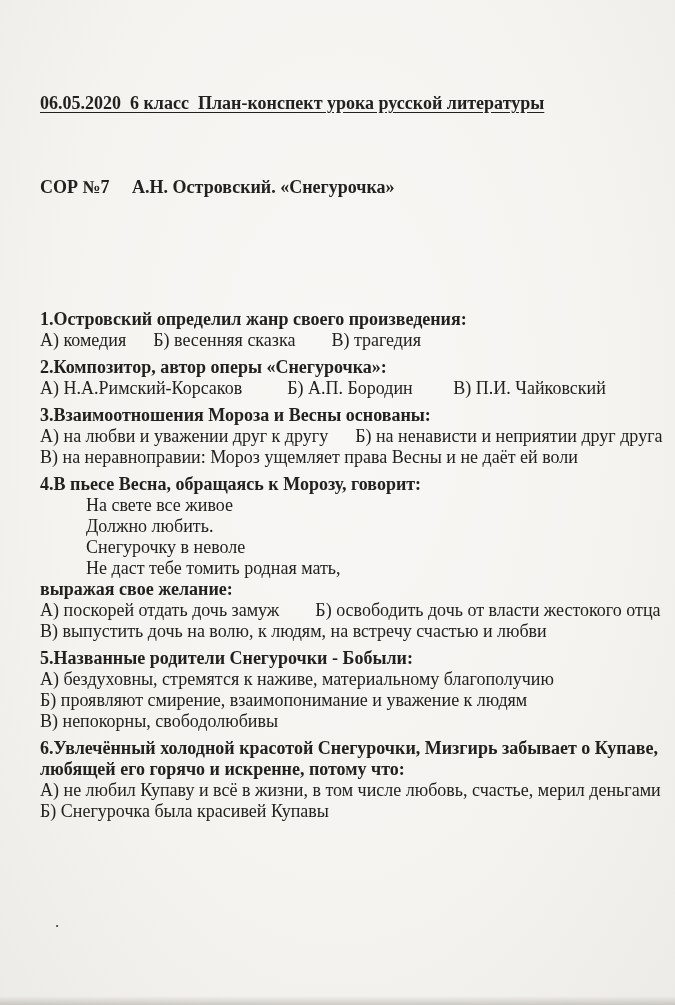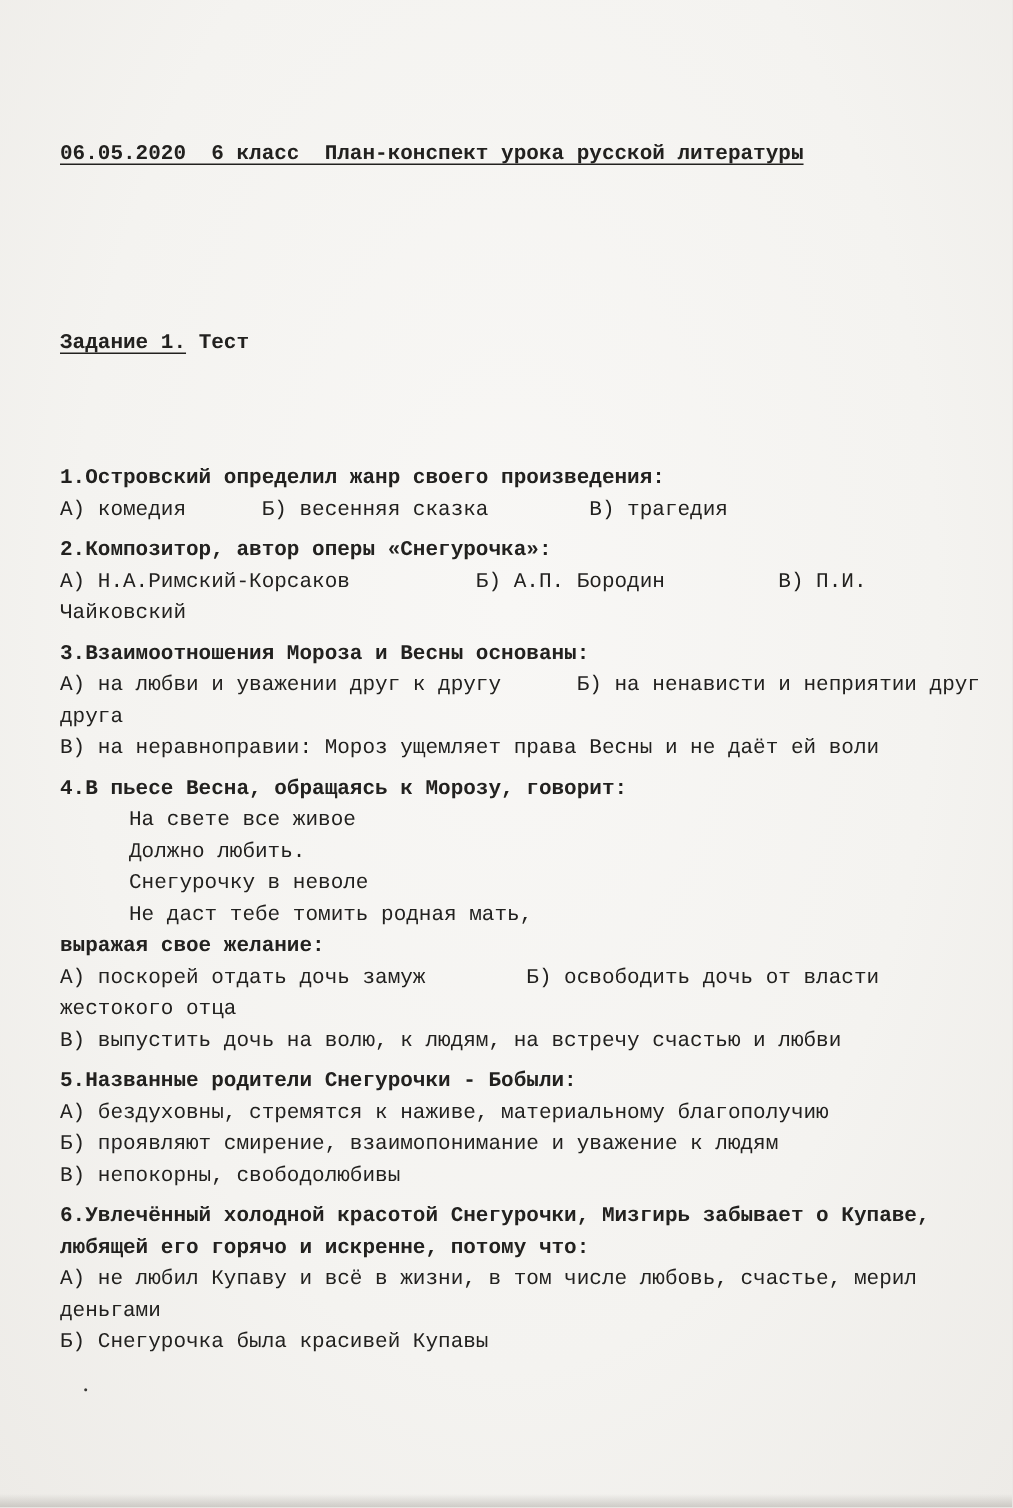--- a/index.html
+++ b/index.html
@@ -14,24 +14,23 @@
     margin: 0;
     overflow: hidden;
     background: radial-gradient(ellipse at 50% 40%, #f8f7f5 0%, #f4f3f0 60%, #edebe7 100%);
     font-family: "Liberation Serif", "DejaVu Serif", serif;
     color: #22211f;
   }
   .content {
     position: absolute;
     inset: 0;
     padding: 30px 10px 0 40px;
-    font-size: 14px;
+    font-size: 18px;
     line-height: 21px;
     white-space: pre-wrap;
-    font-family: Liberation Mono, monospace;
   }
   .line { min-height: 21px; }
   .bold { font-weight: bold; }
   .indent { padding-left: 46px; }
   .h1 {
     font-weight: bold;
     text-decoration: underline;
     text-underline-offset: 3px;
   }
   .h2 { font-weight: bold; }
@@ -63,23 +62,23 @@
   }
 </style>
 </head>
 <body>
 
 <div class="page">
   <div class="content">
 
     <div class="line h1">06.05.2020  6 класс  План-конспект урока русской литературы</div>
 
+    <div class="line h2">СОР №7     А.Н. Островский. «Снегурочка»</div>
 
 
-    <div class="line task-head"><span class="u">Задание 1.</span><span> Тест</span></div>
 
     <div id="questions"><div class="question"><div class="line bold">1.Островский определил жанр своего произведения:</div><div class="line">А) комедия      Б) весенняя сказка        В) трагедия</div></div><div class="question"><div class="line bold">2.Композитор, автор оперы «Снегурочка»:</div><div class="line">А) Н.А.Римский-Корсаков          Б) А.П. Бородин         В) П.И. Чайковский</div></div><div class="question"><div class="line bold">3.Взаимоотношения Мороза и Весны основаны:</div><div class="line">А) на любви и уважении друг к другу      Б) на ненависти и неприятии друг друга</div><div class="line">В) на неравноправии: Мороз ущемляет права Весны и не даёт ей воли</div></div><div class="question"><div class="line bold">4.В пьесе Весна, обращаясь к Морозу, говорит:</div><div class="line indent">На свете все живое</div><div class="line indent">Должно любить.</div><div class="line indent">Снегурочку в неволе</div><div class="line indent">Не даст тебе томить родная мать,</div><div class="line bold">выражая свое желание:</div><div class="line">А) поскорей отдать дочь замуж        Б) освободить дочь от власти жестокого отца</div><div class="line">В) выпустить дочь на волю, к людям, на встречу счастью и любви</div></div><div class="question"><div class="line bold">5.Названные родители Снегурочки - Бобыли:</div><div class="line">А) бездуховны, стремятся к наживе, материальному благополучию</div><div class="line">Б) проявляют смирение, взаимопонимание и уважение к людям</div><div class="line">В) непокорны, свободолюбивы</div></div><div class="question"><div class="line bold">6.Увлечённый холодной красотой Снегурочки, Мизгирь забывает о Купаве,</div><div class="line bold">любящей его горячо и искренне, потому что:</div><div class="line">А) не любил Купаву и всё в жизни, в том числе любовь, счастье, мерил деньгами</div><div class="line">Б) Снегурочка была красивей Купавы</div></div></div>
 
     
 
     
 
   </div>
 
   <span class="artifact-dot">.</span>

